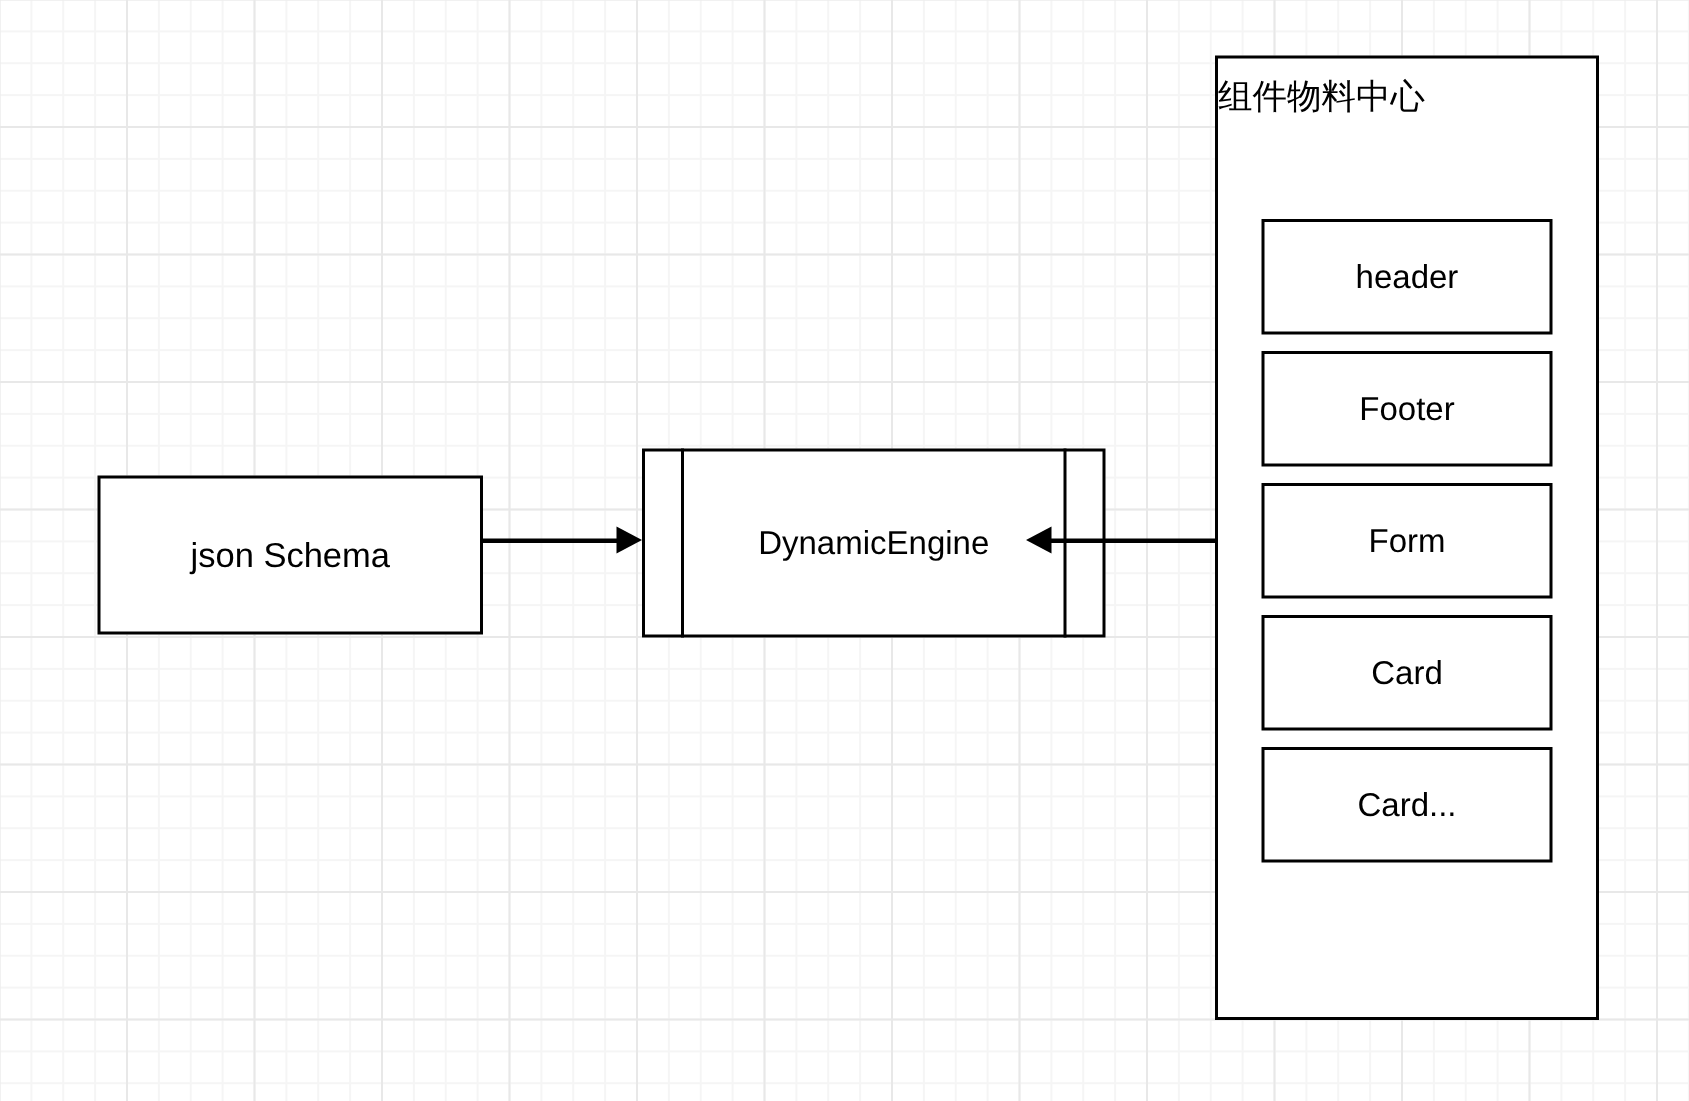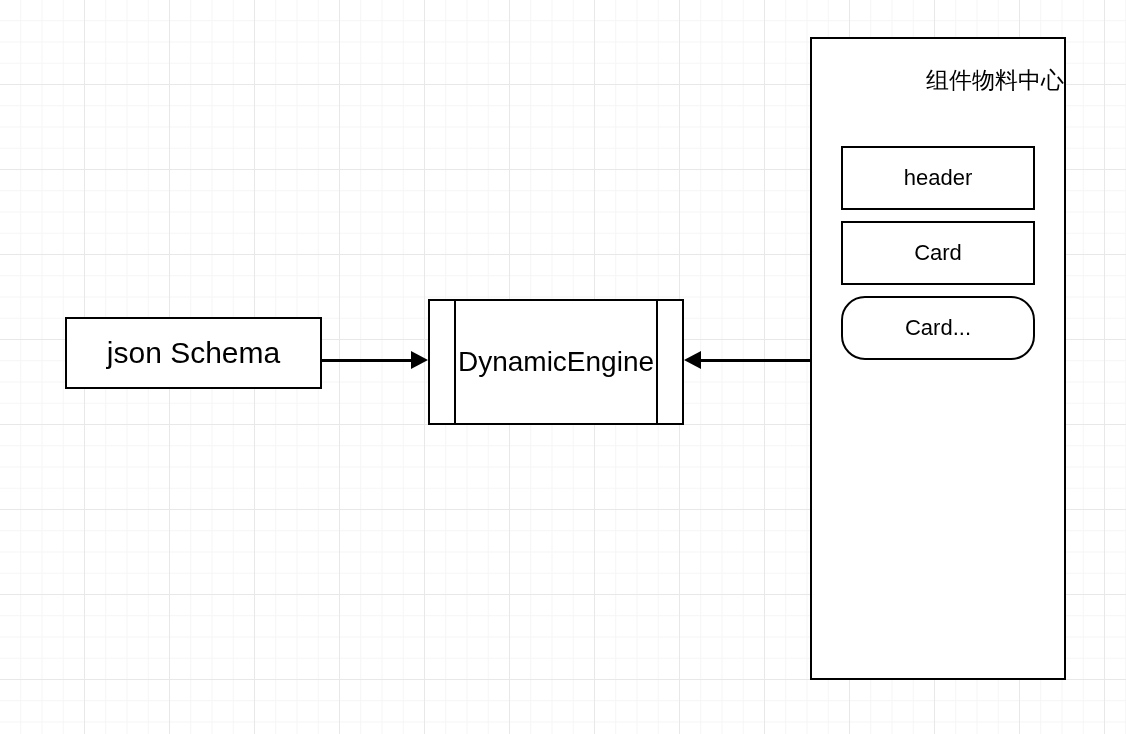--- a/index.html
+++ b/index.html
@@ -36,31 +36,31 @@
     align-items: center;
     justify-content: center;
     color: #000000;
   }
 
   
   #json-schema-node {
     left: 65px;
     top: 317px;
     width: 257px;
-    height: 72px;
-    font-size: 30px;
+    height: 106px;
+    font-size: 23px;
   }
 
   
   #dynamic-engine-node {
     left: 428px;
     top: 299px;
-    width: 256px;
+    width: 309px;
     height: 126px;
-    font-size: 28px;
+    font-size: 22px;
   }
   #dynamic-engine-node .side-rule {
     position: absolute;
     top: -2px;
     bottom: -2px;
     width: 0;
     border-left: 2px solid #000000;
   }
   #dynamic-engine-node .side-rule.left { left: 24px; }
   #dynamic-engine-node .side-rule.right { right: 24px; }
@@ -75,46 +75,46 @@
     left: 810px;
     top: 37px;
     width: 256px;
     height: 643px;
     display: block;
   }
   #material-center-title {
     position: absolute;
     left: 0;
     right: 0;
-    top: 30px;
-    text-align: right;
+    top: 14px;
+    text-align: left;
     font-size: 23px;
     color: #000000;
     line-height: 1;
   }
   #component-list {
     position: absolute;
     left: 29px;
     top: 107px;
     width: 194px;
   }
   .component-box {
     box-sizing: border-box;
     width: 194px;
-    height: 64px;
+    height: 77px;
     background: #ffffff;
     border: 2px solid #000000;
     display: flex;
     align-items: center;
     justify-content: center;
     font-size: 22px;
     color: #000000;
     margin-bottom: 11px;
   }
-  .component-box:last-child { margin-bottom: 0; border-radius: 24px; }
+  .component-box:last-child { margin-bottom: 0; }
 
   
   .edge {
     position: absolute;
   }
   .edge-line {
     position: absolute;
     background: #000000;
     height: 3px;
   }
@@ -179,20 +179,26 @@
     <div class="arrowhead left"></div>
   </div>
 
   <div class="node" id="material-center-panel">
     <div id="material-center-title">组件物料中心</div>
     <div id="component-list">
       <div class="component-box">
         <span>header</span>
       </div>
       <div class="component-box">
+        <span>Footer</span>
+      </div>
+      <div class="component-box">
+        <span>Form</span>
+      </div>
+      <div class="component-box">
         <span>Card</span>
       </div>
       <div class="component-box">
         <span>Card...</span>
       </div>
     </div>
   </div>
 
 </div>
 

